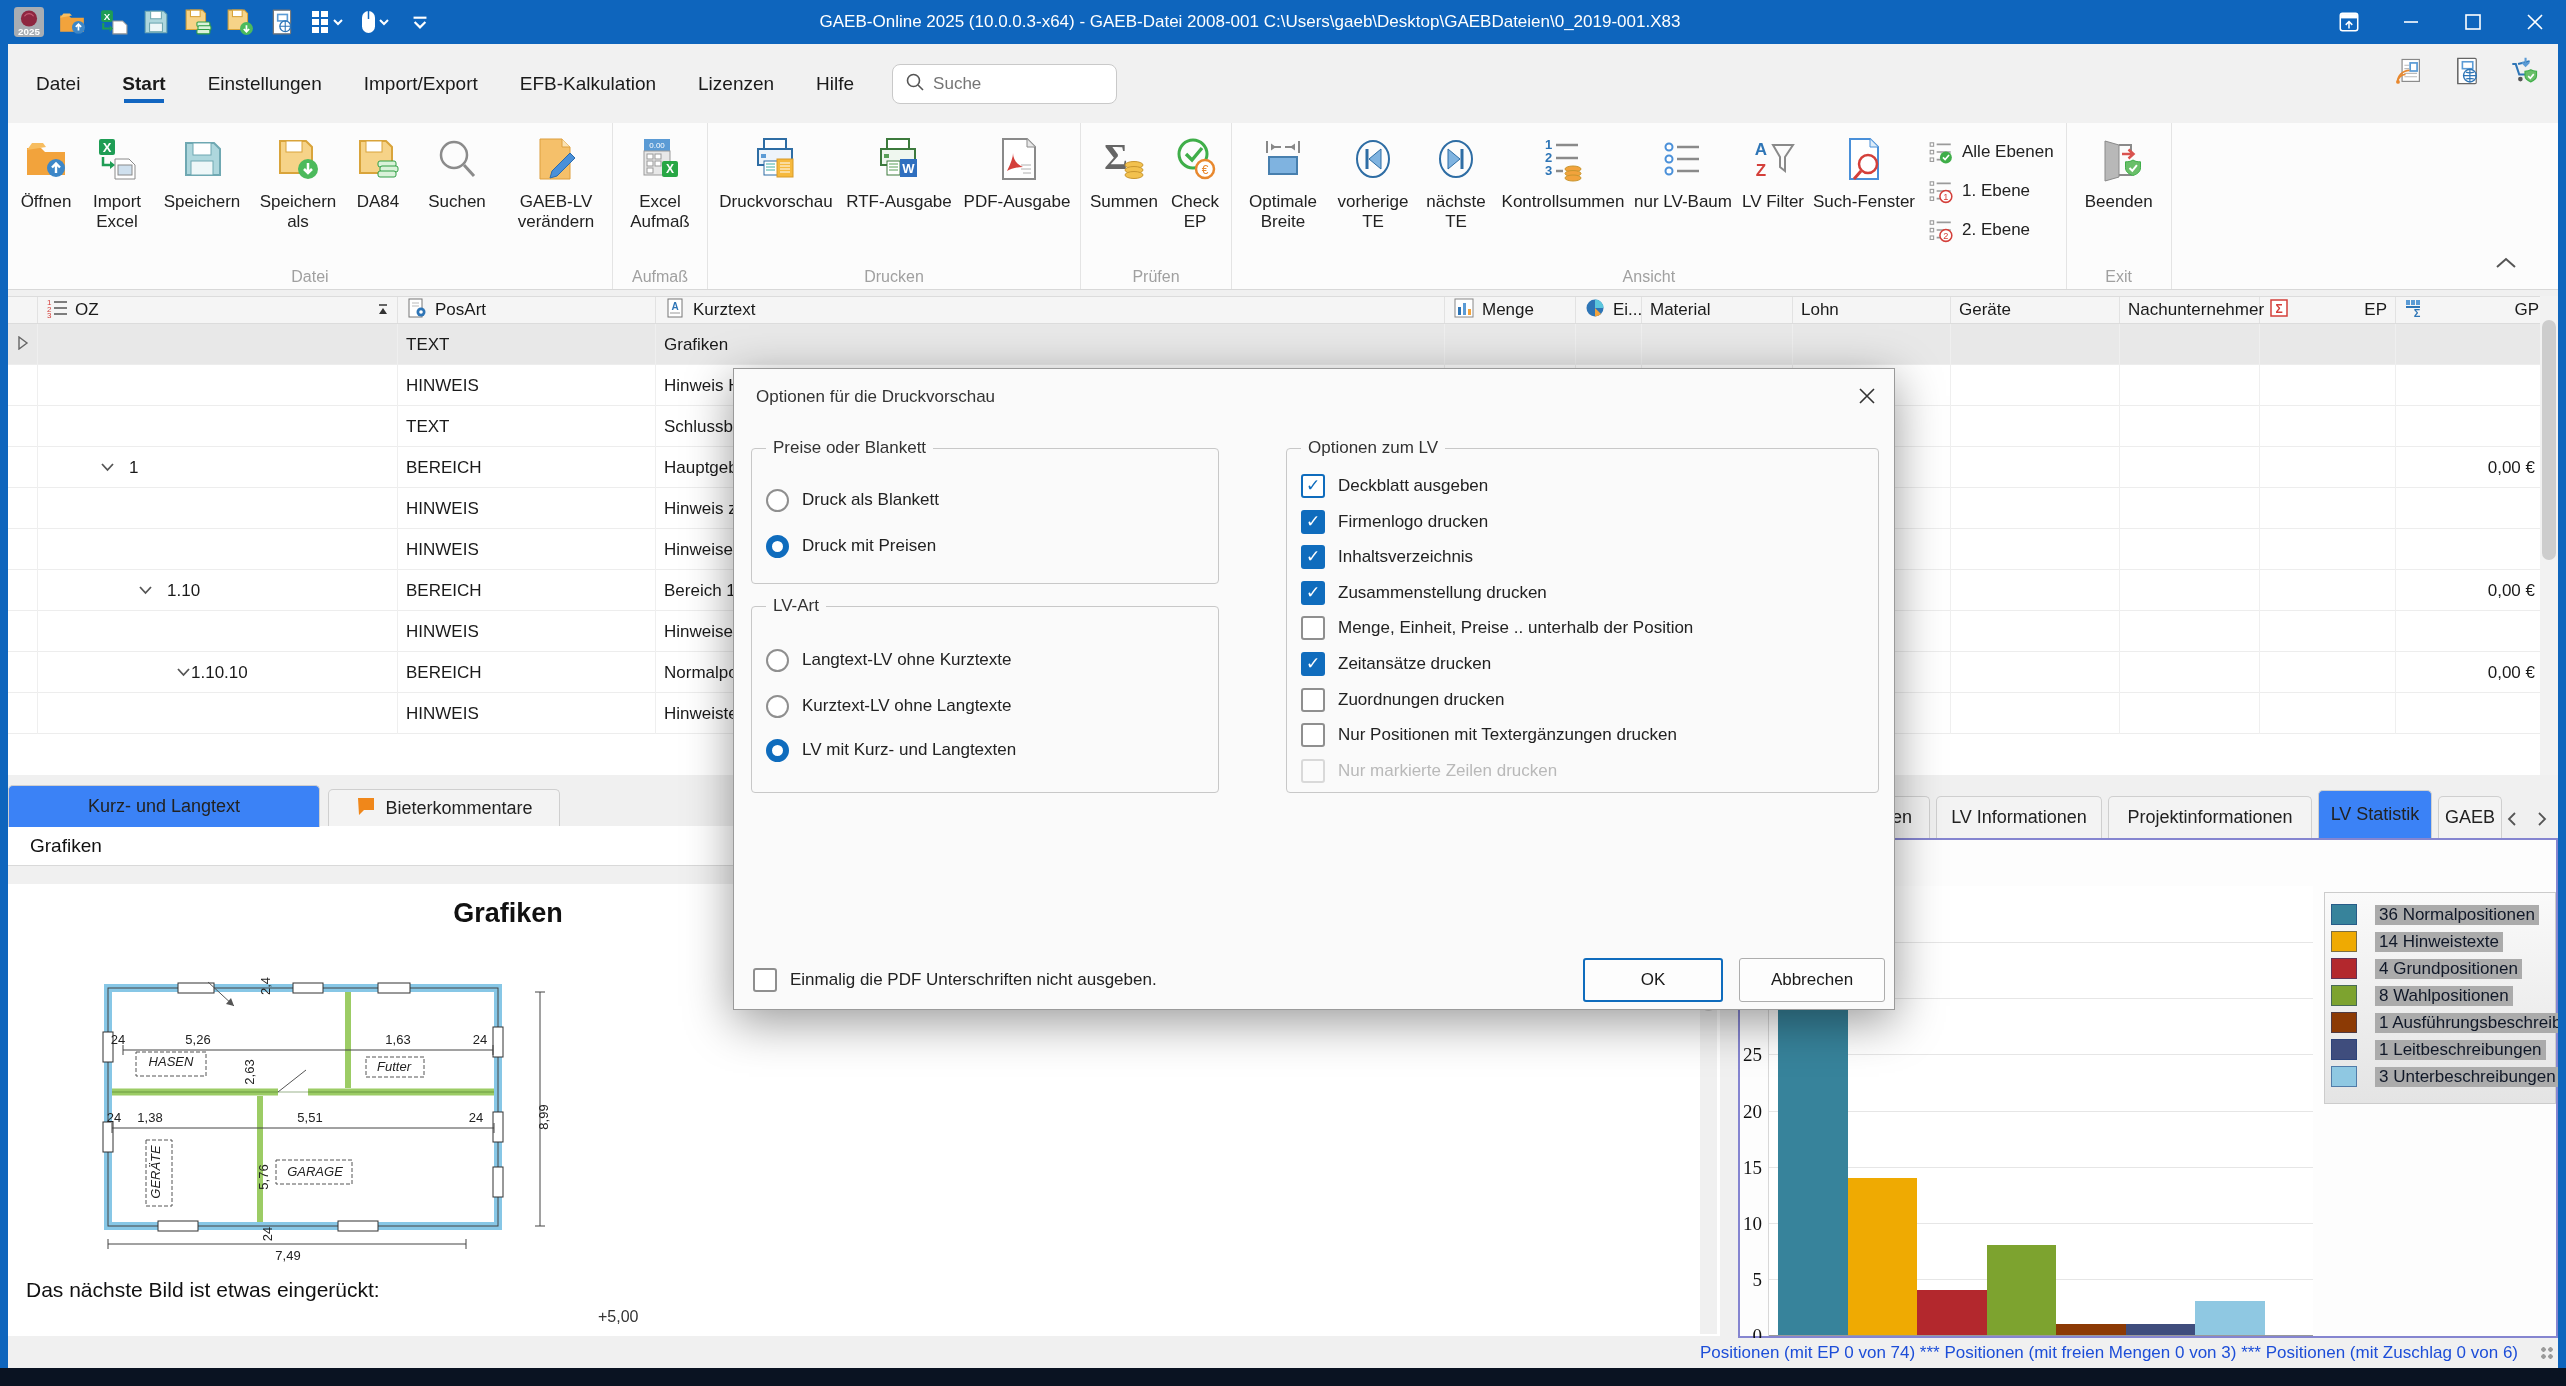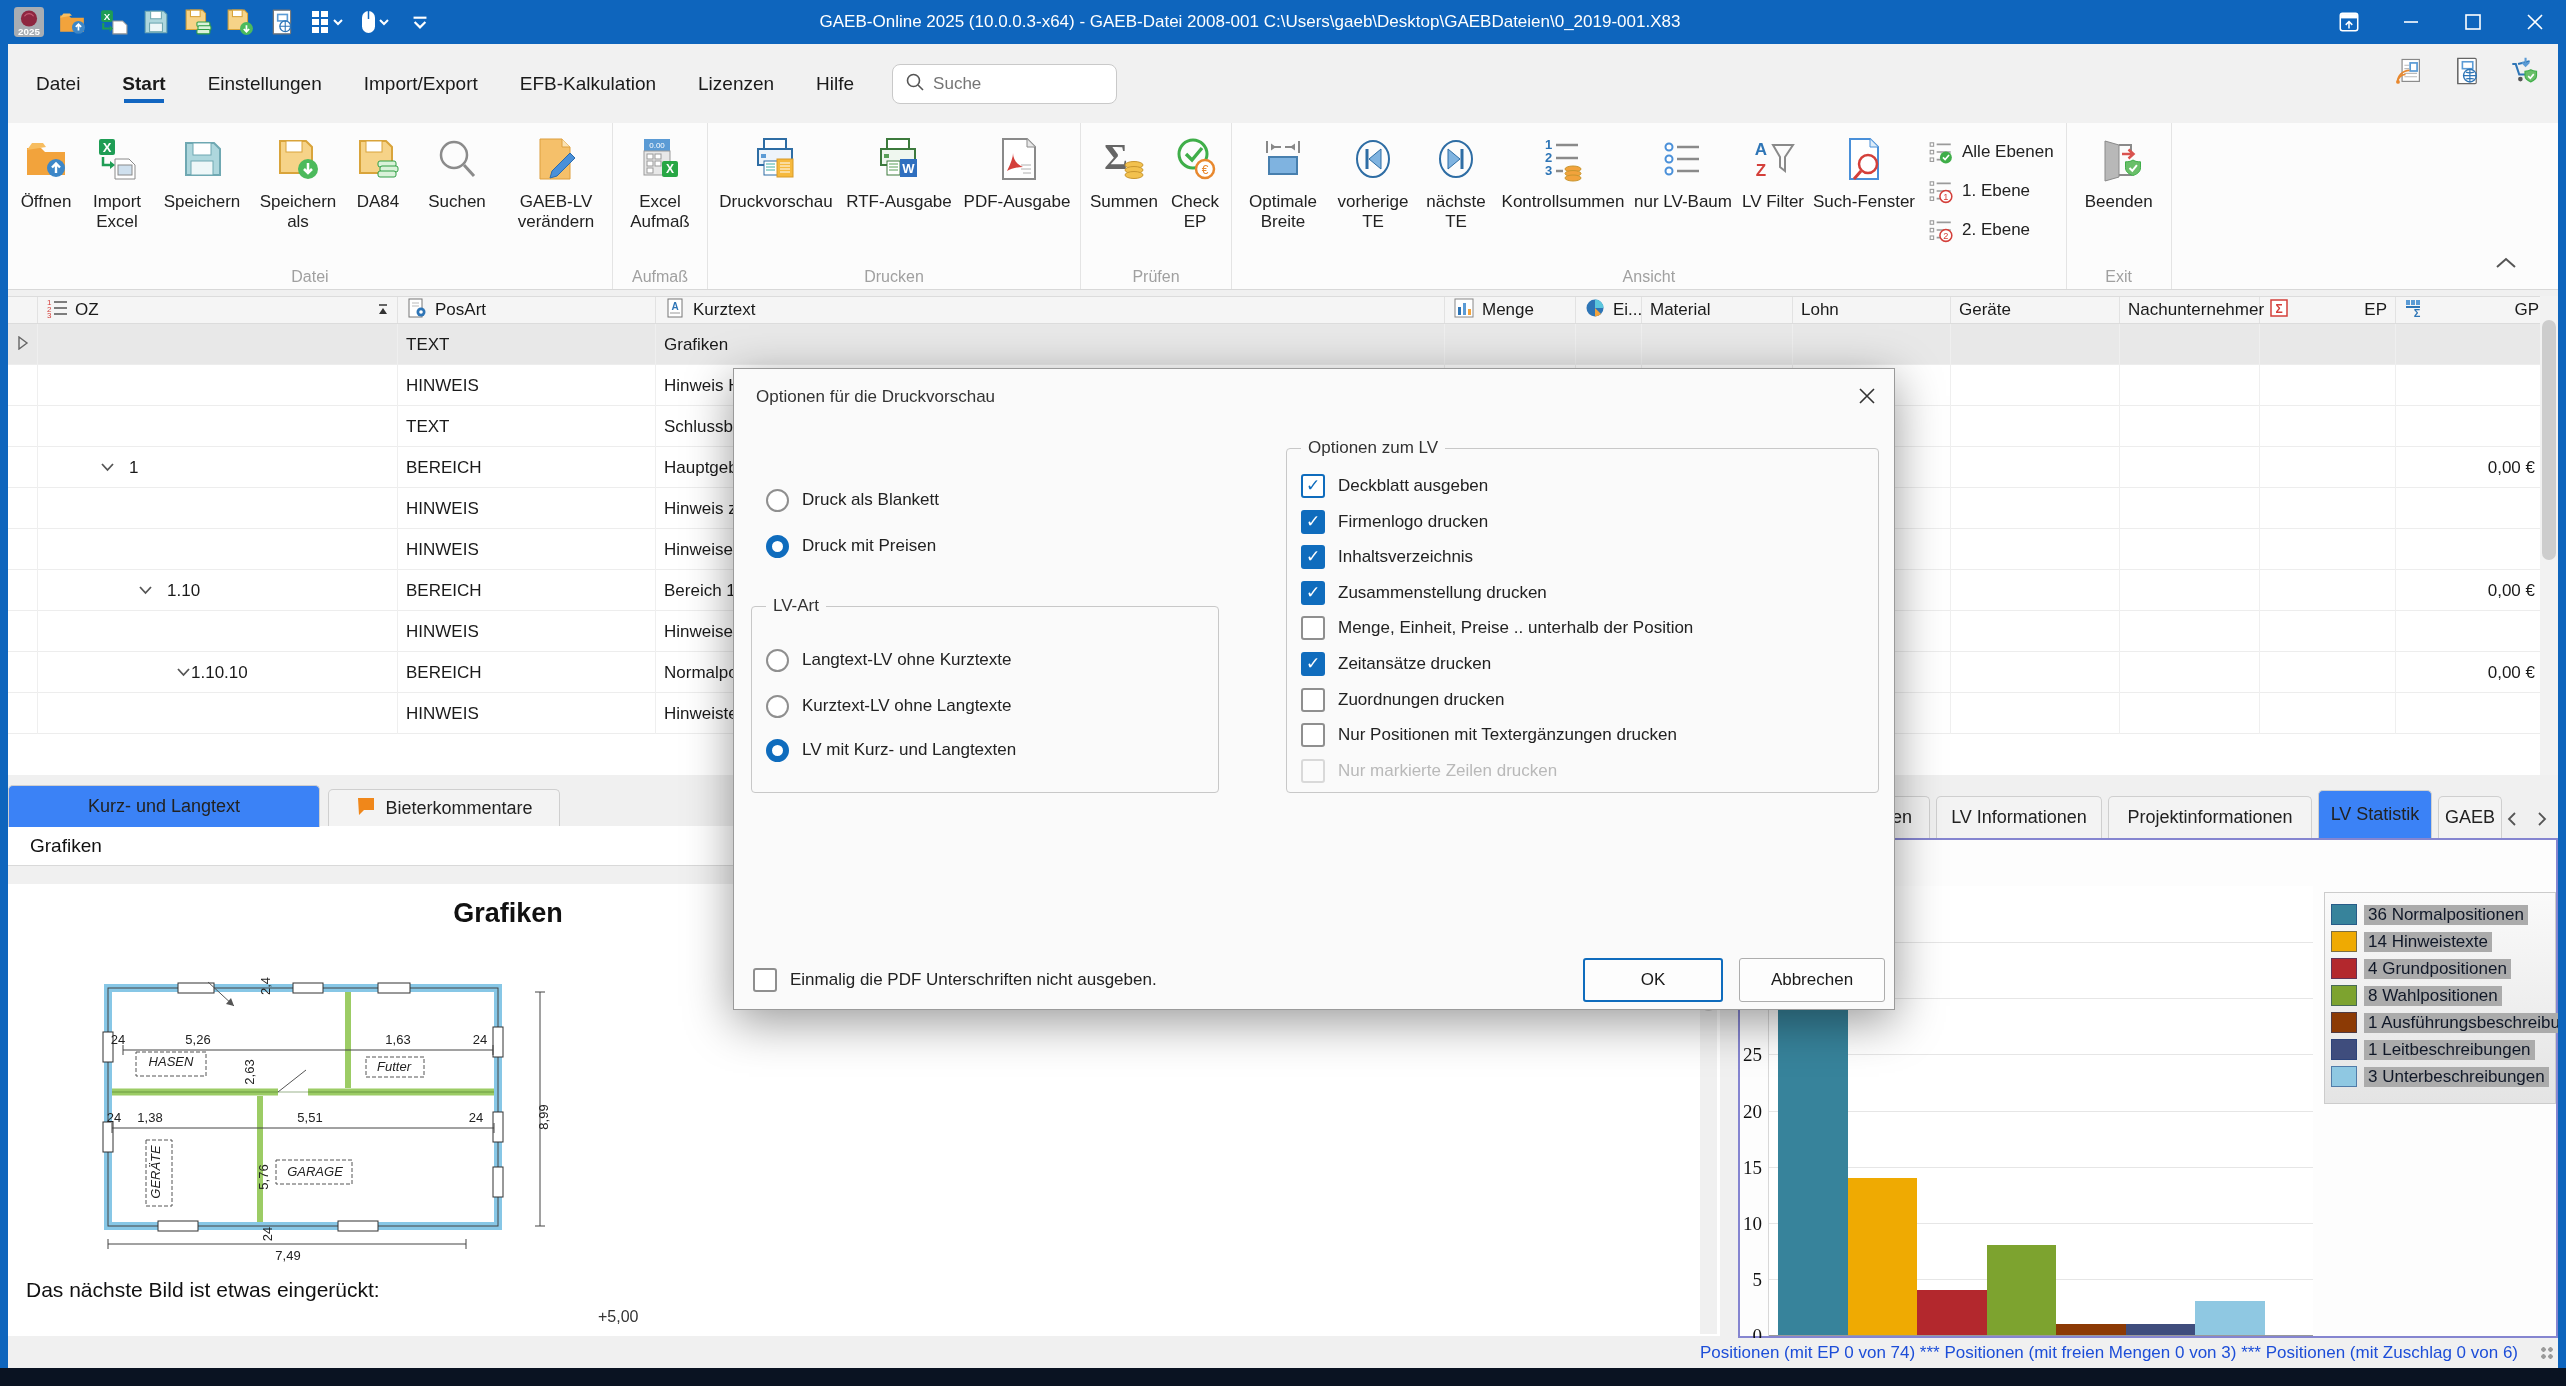--- a/index.html
+++ b/index.html
@@ -72,21 +72,21 @@
   #rp-box { position:absolute; left:1738px; top:838px; width:820px; height:500px; background:#fdfdfd;
     border:2px solid #8585d0; }
   #rp-title { position:absolute; left:0; top:10px; width:100%; text-align:center; font-size:22px; color:#111; }
   #plot { position:absolute; left:28px; top:46px; width:545px; height:450px; background:#fff; border-left:1px solid #d8d8d8; }
   #plot .axis { position:absolute; left:0; bottom:0; width:100%; height:1px; background:#9a9a9a; }
   .gridline { position:absolute; left:0; width:100%; height:1px; background:#e6e6e6; }
   .tick { position:absolute; right:551px; font-size:19px; color:#111; font-family:"Liberation Serif",serif; }
   .bar { position:absolute; bottom:1px; }
   #legend { position:absolute; left:584px; top:52px; width:232px; height:212px; border:1px solid #cccccc;
     background:linear-gradient(#fafafa,#e4e4e4); padding:8px 6px; }
-  .leg-row { display:flex; align-items:center; gap:7px; height:27px; }
+  .leg-row { display:flex; align-items:center; gap:18px; height:27px; }
   .leg-sq { width:26px; height:21px; border:1px solid rgba(30,60,120,.55); flex:none; }
   .leg-txt { font-size:17px; color:#101828; background:#ababab; padding:0 4px; white-space:nowrap; }
 
   
   #dialog { position:absolute; left:733px; top:368px; width:1162px; height:642px; background:#fafafa;
     border:1px solid #9a9a9a; box-shadow:0 12px 45px rgba(0,0,0,.4); z-index:50; }
   #dlg-title { position:absolute; left:22px; top:18px; font-size:17px; color:#333; }
   #dlg-close { position:absolute; left:1118px; top:12px; width:30px; height:30px; display:flex; align-items:center; justify-content:center; }
   .groupbox { position:absolute; border:1px solid #c8c8c8; border-radius:4px; }
   .gb-label { position:absolute; top:-11px; left:14px; background:#fafafa; padding:0 7px; font-size:17px; color:#333; }
@@ -989,20 +989,23 @@
 </div>
 
 <div id="dialog">
   <div id="dlg-title">Optionen für die Druckvorschau</div>
   <div id="dlg-close">
       <svg width="20" height="20" viewBox="0 0 20 20">
         <path d="M3 3l14 14M17 3L3 17" stroke="#333" stroke-width="1.6"></path>
       </svg>
     </div>
 
+  <div class="groupbox" style="left:17px; top:79px; width:468px; height:136px;">
+    <div class="gb-label">Preise oder Blankett</div>
+  </div>
   <div class="radio-row" style="left:32px; top:118px;">
     <div class="radio-dot"></div>
     <div class="radio-lbl">Druck als Blankett</div>
   </div>
   <div class="radio-row" style="left:32px; top:164px;">
     <div class="radio-dot sel"></div>
     <div class="radio-lbl">Druck mit Preisen</div>
   </div>
 
   <div class="groupbox" style="left:17px; top:237px; width:468px; height:187px;">

